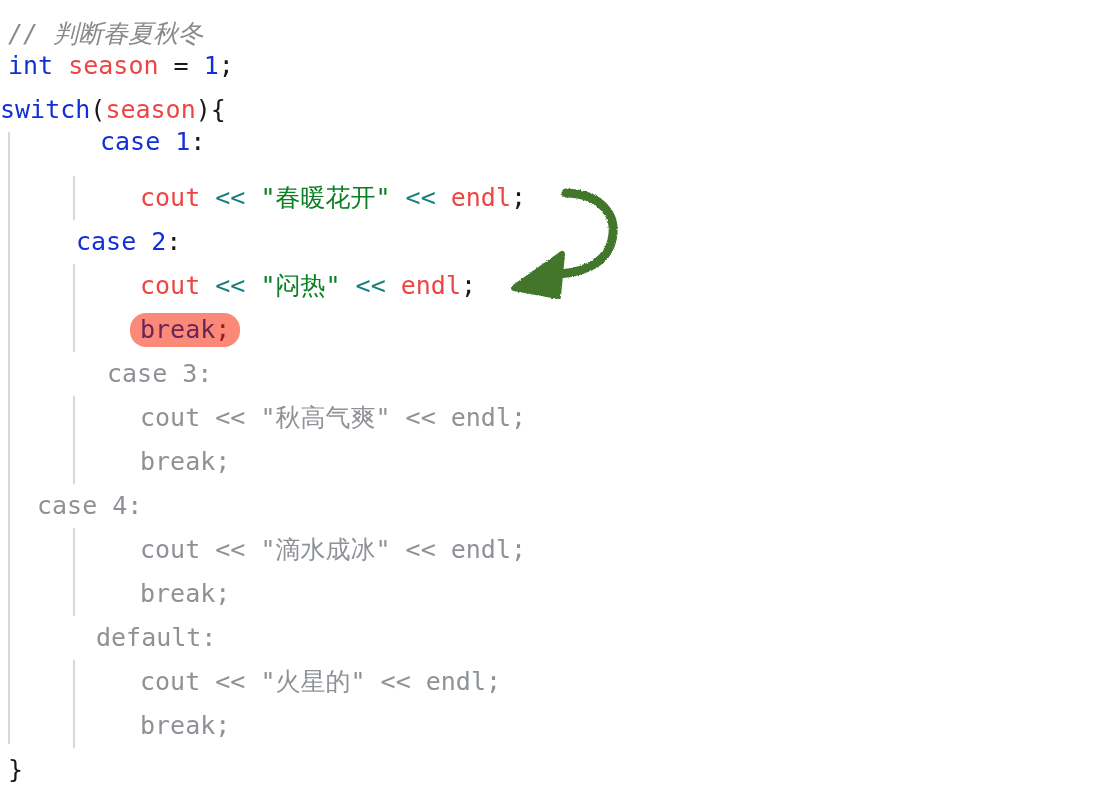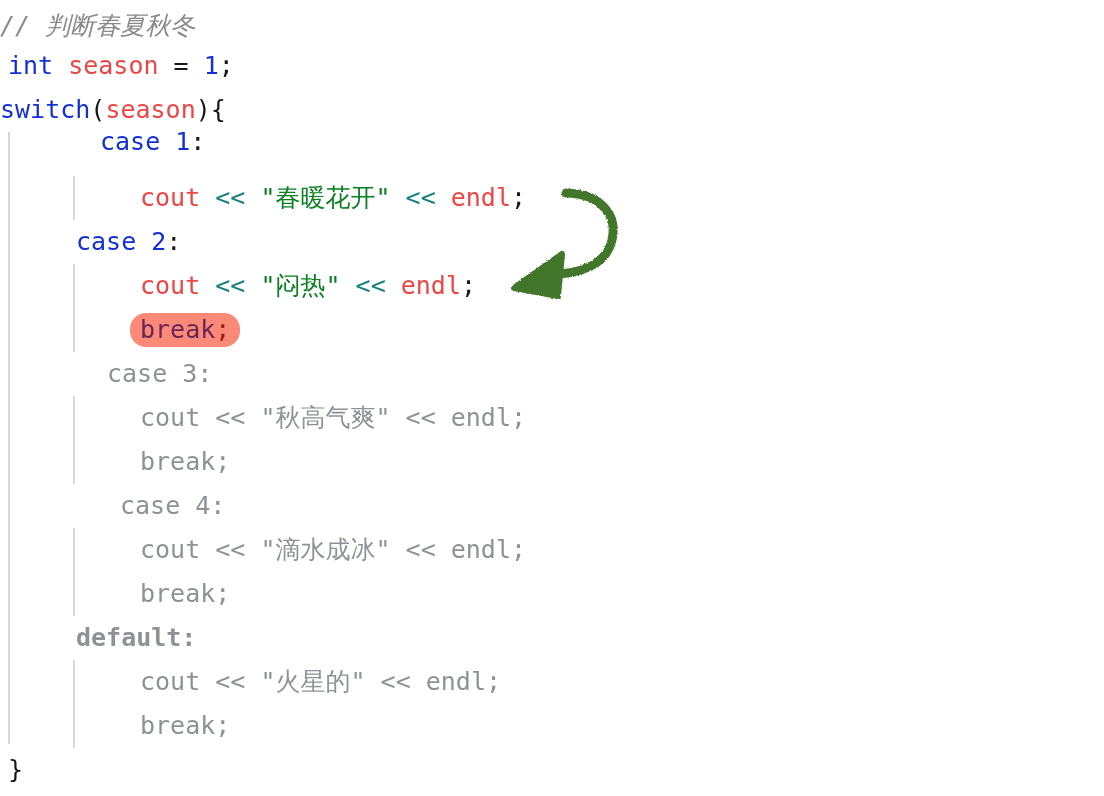--- a/index.html
+++ b/index.html
@@ -88,35 +88,35 @@
   <div id="indent-guide-layer">
       <div class="indent-guide" style="left: 8px; top: 132px; height: 612px;"></div>
       <div class="indent-guide" style="left: 73px; top: 176px; height: 44px;"></div>
       <div class="indent-guide" style="left: 73px; top: 264px; height: 88px;"></div>
       <div class="indent-guide" style="left: 73px; top: 396px; height: 88px;"></div>
       <div class="indent-guide" style="left: 73px; top: 528px; height: 88px;"></div>
       <div class="indent-guide" style="left: 73px; top: 660px; height: 88px;"></div>
     </div>
 
   <div id="code-lines-layer">
-      <div class="code-line" style="top: 4px;  text-align: right;"><span class="tok-comment">// 判断春夏秋冬</span></div>
+      <div class="code-line" style="top: 12px; padding-left: 8px; text-align: right;"><span class="tok-comment">// 判断春夏秋冬</span></div>
       <div class="code-line" style="top: 44px; padding-left: 8px;"><span class="tok-keyword">int</span><span class="tok-plain"> season </span><span class="tok-punct">= </span><span class="tok-number">1</span><span class="tok-punct">;</span></div>
       <div class="code-line" style="top: 88px; "><span class="tok-keyword">switch</span><span class="tok-punct">(</span><span class="tok-plain">season</span><span class="tok-punct">){</span></div>
       <div class="code-line" style="top: 120px; padding-left: 100px;"><span class="tok-keyword">case </span><span class="tok-number">1</span><span class="tok-punct">:</span></div>
       <div class="code-line" style="top: 176px; padding-left: 140px;"><span class="tok-plain">cout </span><span class="tok-op">&lt;&lt;</span><span class="tok-plain"> </span><span class="tok-string">"春暖花开"</span><span class="tok-plain"> </span><span class="tok-op">&lt;&lt;</span><span class="tok-plain"> endl</span><span class="tok-punct">;</span></div>
       <div class="code-line" style="top: 220px; padding-left: 76px;"><span class="tok-keyword">case </span><span class="tok-number">2</span><span class="tok-punct">:</span></div>
       <div class="code-line" style="top: 264px; padding-left: 140px;"><span class="tok-plain">cout </span><span class="tok-op">&lt;&lt;</span><span class="tok-plain"> </span><span class="tok-string">"闷热"</span><span class="tok-plain"> </span><span class="tok-op">&lt;&lt;</span><span class="tok-plain"> endl</span><span class="tok-punct">;</span></div>
       <div class="code-line" style="top: 308px; padding-left: 140px;"><span class="hl-token"><span class="tok-keyword-hl">break</span><span class="tok-semi-hl">;</span></span></div>
       <div class="code-line dim" style="top: 352px; padding-left: 107px;"><span class="tok-keyword">case </span><span class="tok-number">3</span><span class="tok-punct">:</span></div>
       <div class="code-line dim" style="top: 396px; padding-left: 140px;"><span class="tok-plain">cout </span><span class="tok-op">&lt;&lt;</span><span class="tok-plain"> </span><span class="tok-string">"秋高气爽"</span><span class="tok-plain"> </span><span class="tok-op">&lt;&lt;</span><span class="tok-plain"> endl</span><span class="tok-punct">;</span></div>
       <div class="code-line dim" style="top: 440px; padding-left: 140px;"><span class="tok-keyword">break</span><span class="tok-punct">;</span></div>
-      <div class="code-line dim" style="top: 484px; padding-left: 120px;"><span class="tok-keyword">case </span><span class="tok-number">4</span><span class="tok-punct">:</span></div>
+      <div class="code-line dim" style="top: 484px; padding-left: 37px;"><span class="tok-keyword">case </span><span class="tok-number">4</span><span class="tok-punct">:</span></div>
       <div class="code-line dim" style="top: 528px; padding-left: 140px;"><span class="tok-plain">cout </span><span class="tok-op">&lt;&lt;</span><span class="tok-plain"> </span><span class="tok-string">"滴水成冰"</span><span class="tok-plain"> </span><span class="tok-op">&lt;&lt;</span><span class="tok-plain"> endl</span><span class="tok-punct">;</span></div>
       <div class="code-line dim" style="top: 572px; padding-left: 140px;"><span class="tok-keyword">break</span><span class="tok-punct">;</span></div>
-      <div class="code-line dim" style="top: 616px; padding-left: 76px; font-weight: bold;"><span class="tok-keyword">default</span><span class="tok-punct">:</span></div>
+      <div class="code-line dim" style="top: 616px; padding-left: 96px;"><span class="tok-keyword">default</span><span class="tok-punct">:</span></div>
       <div class="code-line dim" style="top: 660px; padding-left: 140px;"><span class="tok-plain">cout </span><span class="tok-op">&lt;&lt;</span><span class="tok-plain"> </span><span class="tok-string">"火星的"</span><span class="tok-plain"> </span><span class="tok-op">&lt;&lt;</span><span class="tok-plain"> endl</span><span class="tok-punct">;</span></div>
       <div class="code-line dim" style="top: 704px; padding-left: 140px;"><span class="tok-keyword">break</span><span class="tok-punct">;</span></div>
       <div class="code-line" style="top: 748px; padding-left: 8px;"><span class="tok-punct">}</span></div>
     </div>
 
   <svg id="annotation-arrow" viewBox="0 0 130 130" xmlns="http://www.w3.org/2000/svg">
     <defs>
       <filter id="rough">
         <feTurbulence type="fractalNoise" baseFrequency="0.55" numOctaves="3" result="noise"></feTurbulence>
         <feDisplacementMap in="SourceGraphic" in2="noise" scale="2.6" xChannelSelector="R" yChannelSelector="G"></feDisplacementMap>

